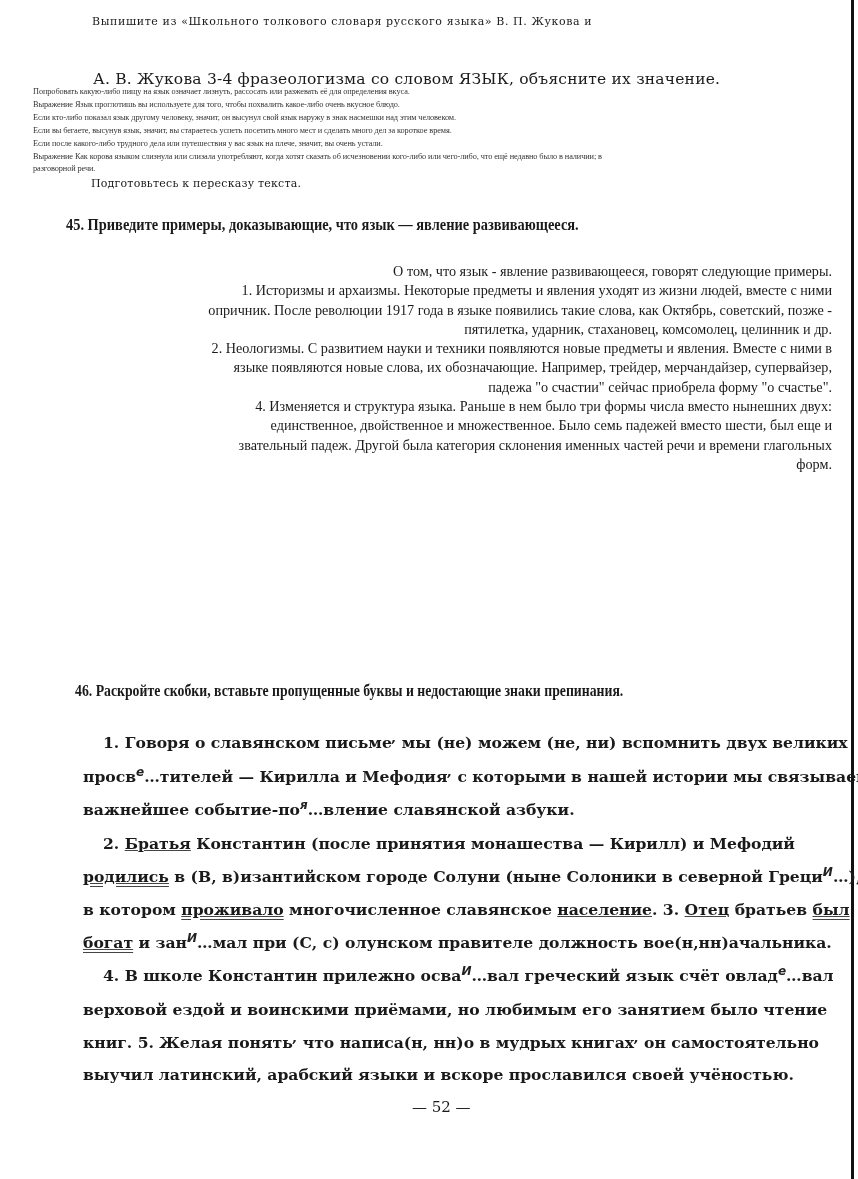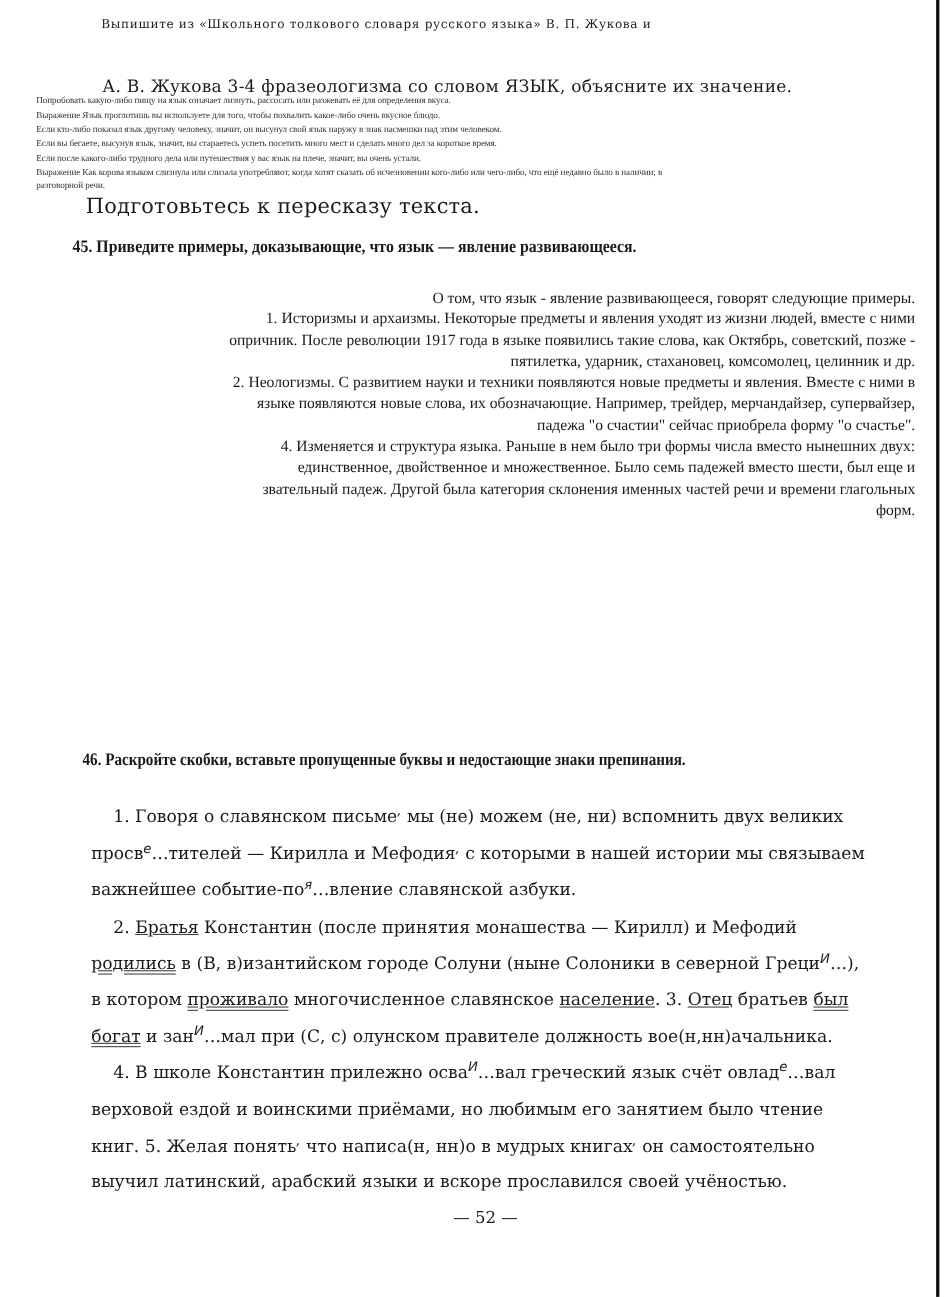--- a/index.html
+++ b/index.html
@@ -4,21 +4,21 @@
 <style>
   html, body { margin: 0; padding: 0; background: #ffffff; }
   body { width: 858px; height: 1179px; position: relative; overflow: hidden; color: #1a1a1a; }
   .edge { position: absolute; right: 4px; top: 0; width: 3px; height: 1179px; background: #111; }
   .abs { position: absolute; white-space: nowrap; }
   .serif { font-family: "DejaVu Serif", serif; }
   .cond { font-family: "Liberation Serif", serif; font-weight: bold; transform-origin: left top; }
   .intro1 { left: 92px; top: 15px; font-size: 11px; letter-spacing: 0.6px; }
   .intro2 { left: 93px; top: 48px; font-size: 15.5px; letter-spacing: 0.2px; margin-top: 22px; }
   .small { left: 33px; font-family: "Liberation Serif", serif; font-size: 8.3px; color: #333; letter-spacing: -0.1px; }
-  .prep { left: 78px; top: 177px; font-size: 19px; letter-spacing: 0.2px; text-align: center; }
+  .prep { left: 91px; top: 177px; font-size: 11px; letter-spacing: 0.2px; text-align: center; }
   .h45 { left: 66px; top: 216px; font-size: 16px; transform: scaleX(0.9); }
   .ans { left: 52px; top: 262px; font-family: "Liberation Serif", serif; font-size: 14.2px; line-height: 19.3px; white-space: normal; width: 780px; }
   .ans div { white-space: nowrap; text-align: right; }
   .h46 { left: 75px; top: 682px; font-size: 16px; transform: scaleX(0.86); }
   .ex { font-family: "DejaVu Serif", serif; font-size: 15.6px; left: 83px; width: 720px; }
   .ex .ln { position: absolute; left: 0; white-space: nowrap; }
   .u1 { text-decoration: underline; text-decoration-color: #444; }
   .hand { font-family: "DejaVu Sans", sans-serif; font-style: italic; color: #222; font-size: 12px; position: relative; top: -6px; }
   .pagenum { left: 412px; top: 1098px; font-family: "DejaVu Serif", serif; font-size: 15px; }
 </style>
@@ -51,21 +51,21 @@
   <div>языке появляются новые слова, их обозначающие. Например, трейдер, мерчандайзер, супервайзер,</div>
   <div>падежа "о счастии" сейчас приобрела форму "о счастье".</div>
   <div>4. Изменяется и структура языка. Раньше в нем было три формы числа вместо нынешних двух:</div>
   <div>единственное, двойственное и множественное. Было семь падежей вместо шести, был еще и</div>
   <div>звательный падеж. Другой была категория склонения именных частей речи и времени глагольных</div>
   <div>форм.</div>
 </div>
 
 <div class="abs cond h46">46. Раскройте скобки, вставьте пропущенные буквы и недостающие знаки препинания.</div>
 
-<div class="abs ex" style="top:0; height:1179px;">
+<div class="abs ex" style="top:0; height:1179px;font-weight:bold;">
 
   <div class="ln" style="top:733px; left:20px;">
     <span>1. Говоря о славянском письме</span><span class="hand">,</span><span> мы (не)</span><span> можем (не, ни)</span><span> вспомнить двух великих</span>
   </div>
 
   <div class="ln" style="top:767px;">
     <span>просв</span><span class="hand">е</span><span>…тителей — Кирилла и Мефодия</span><span class="hand">,</span><span> с которыми в нашей истории мы связываем</span>
   </div>
 
   <div class="ln" style="top:800px;">

